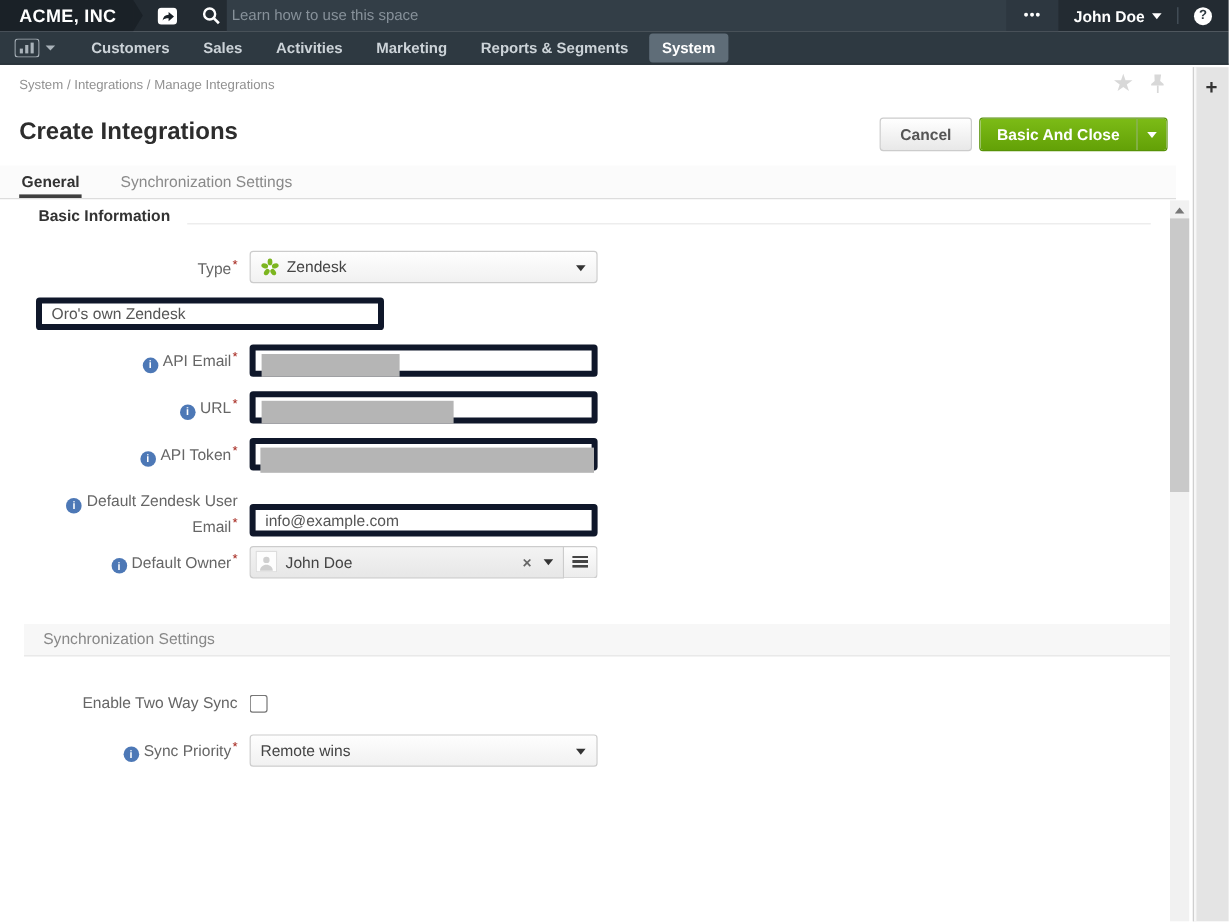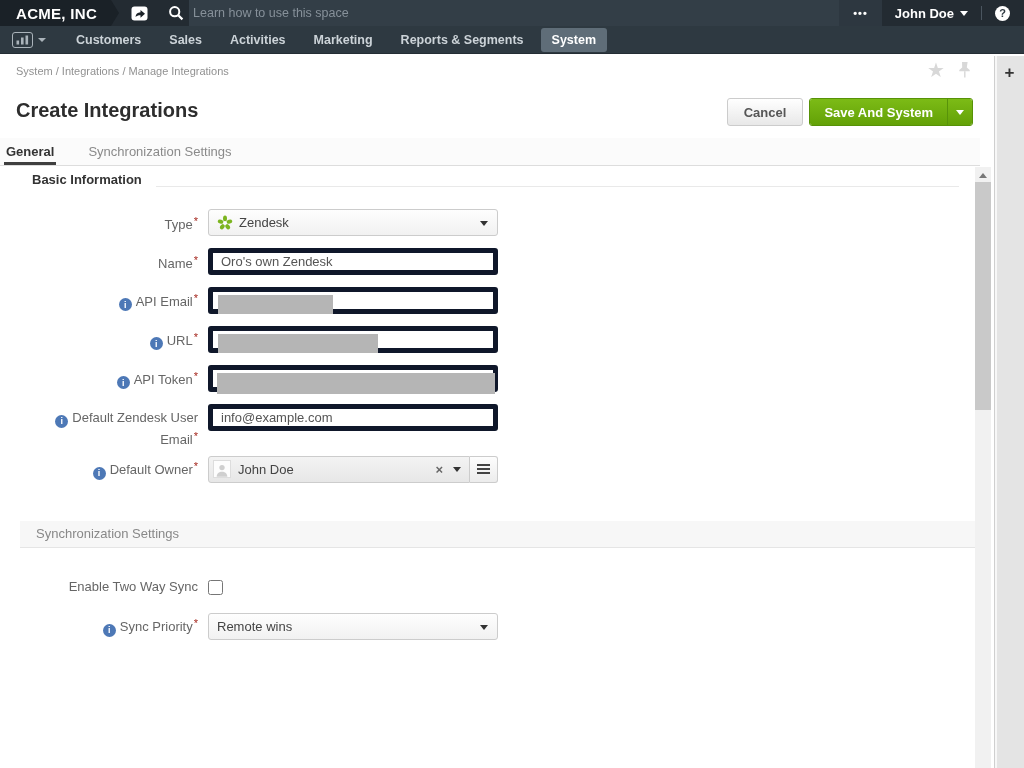--- a/index.html
+++ b/index.html
@@ -52,32 +52,32 @@
   .btn-cancel { height:28px; padding:0 16px; border:1px solid #ccc; border-radius:3px;
     background:linear-gradient(#fff,#e8e8e8); color:#555; font-size:13px; font-weight:bold;
     margin-right:6px; font-family:inherit; cursor:pointer; }
   .btn-save-group { display:flex; border:1px solid #579207; border-radius:3px; overflow:hidden; }
   .btn-save { height:26px; padding:0 14px; background:linear-gradient(#7cbb16,#63a107);
     color:#fff; font-weight:bold; font-size:13px; border:none; font-family:inherit; cursor:pointer; }
   .btn-save-caret { width:25px; background:linear-gradient(#7cbb16,#63a107);
     border-left:1px solid #58930a; display:flex; align-items:center; justify-content:center; cursor:pointer; }
   
   .tabbar { position:absolute; top:138px; left:0; right:44px; height:28px;
-    background:#fbfbfb; border-bottom:1px solid #ddd; display:flex; padding-left:4px;text-align:right; }
+    background:#fbfbfb; border-bottom:1px solid #ddd; display:flex; padding-left:16px;text-align:right; }
   .tab { font-size:13px; color:#8a8a8a; margin-right:30px; padding:6px 2px 4px;
     cursor:pointer; }
   .tab.active { color:#333; font-weight:bold; border-bottom:3px solid #3f3f3f; }
   
   .form-area { position:absolute; top:167px; left:0; width:975px; bottom:0; background:#fff; }
   .section-head { margin:5px 16px 0; display:flex; align-items:flex-end;
     font-size:13px; font-weight:bold; color:#333;padding-left:16px; }
   .section-head::after { content:""; flex:1; height:1px; background:#e9e9e9; margin-left:14px; }
   .form-body { margin-top:22px;margin-left:20px; }
   .row { display:flex; align-items:center; margin-bottom:12px; min-height:27px; }
-  .row.top { align-items:flex-start; margin-bottom:8px; }
+  .row.top { align-items:flex-end; margin-bottom:8px; }
   .lbl { width:178px; text-align:right; font-size:13px; color:#666; line-height:16px; padding-top:0; }
   .row.top .lbl { padding-top:6px; }
   .req { color:#a5271e; font-size:11px; vertical-align:4px; margin-left:1px; }
   .info-i { display:inline-flex; width:13px; height:13px; border-radius:50%;
     background:#4d78b6; color:#fff; font-size:9px; font-weight:bold; align-items:center;
     justify-content:center; margin-right:4px; vertical-align:-2px; cursor:pointer; }
   .ctrl { margin-left:10px; }
   .tinput { width:290px; height:27px; border:5px solid #0f172a; border-radius:3px;
     padding:0 8px; font-size:13px; color:#555; font-family:inherit; background:#fff; }
   .fake { position:relative; }
@@ -182,21 +182,21 @@
         <path fill="#d8d8d8" d="M5 1h5.6l-.8 5.4 2.9 2.7v1.1H2.3V9.1l2.9-2.7z"></path>
         <rect x="7.1" y="10.2" width="1.4" height="6.3" fill="#d8d8d8"></rect>
       </svg>
   </span>
 </div>
 
 <h1 class="page-title">Create Integrations</h1>
 <div class="actions">
   <button class="btn-cancel">Cancel</button>
   <div class="btn-save-group">
-    <button class="btn-save">Save And System</button>
+    <button class="btn-save">Basic And Close</button>
     <div class="btn-save-caret">
       <span class="caret-w" style="margin:0"></span>
     </div>
   </div>
 </div>
 
 <div class="tabbar">
   <div class="tab active">General</div>
   <div class="tab">Synchronization Settings</div>
 </div>
@@ -226,23 +226,20 @@
                 <circle cx="8" cy="8" r="1.7" fill="#fff"></circle>
               </svg>
           </span>
           <span>Zendesk</span>
           <span class="caret-d"></span>
         </div>
       </div>
     </div>
 
     <div class="row">
-      <div class="lbl">
-        <span>Name</span><span class="req">*</span>
-      </div>
       <div class="ctrl">
         <input class="tinput" value="Oro's own Zendesk" style="">
       </div>
     </div>
 
     <div class="row">
       <div class="lbl">
         <span class="info-i">i</span><span>API Email</span><span class="req">*</span>
       </div>
       <div class="ctrl">

